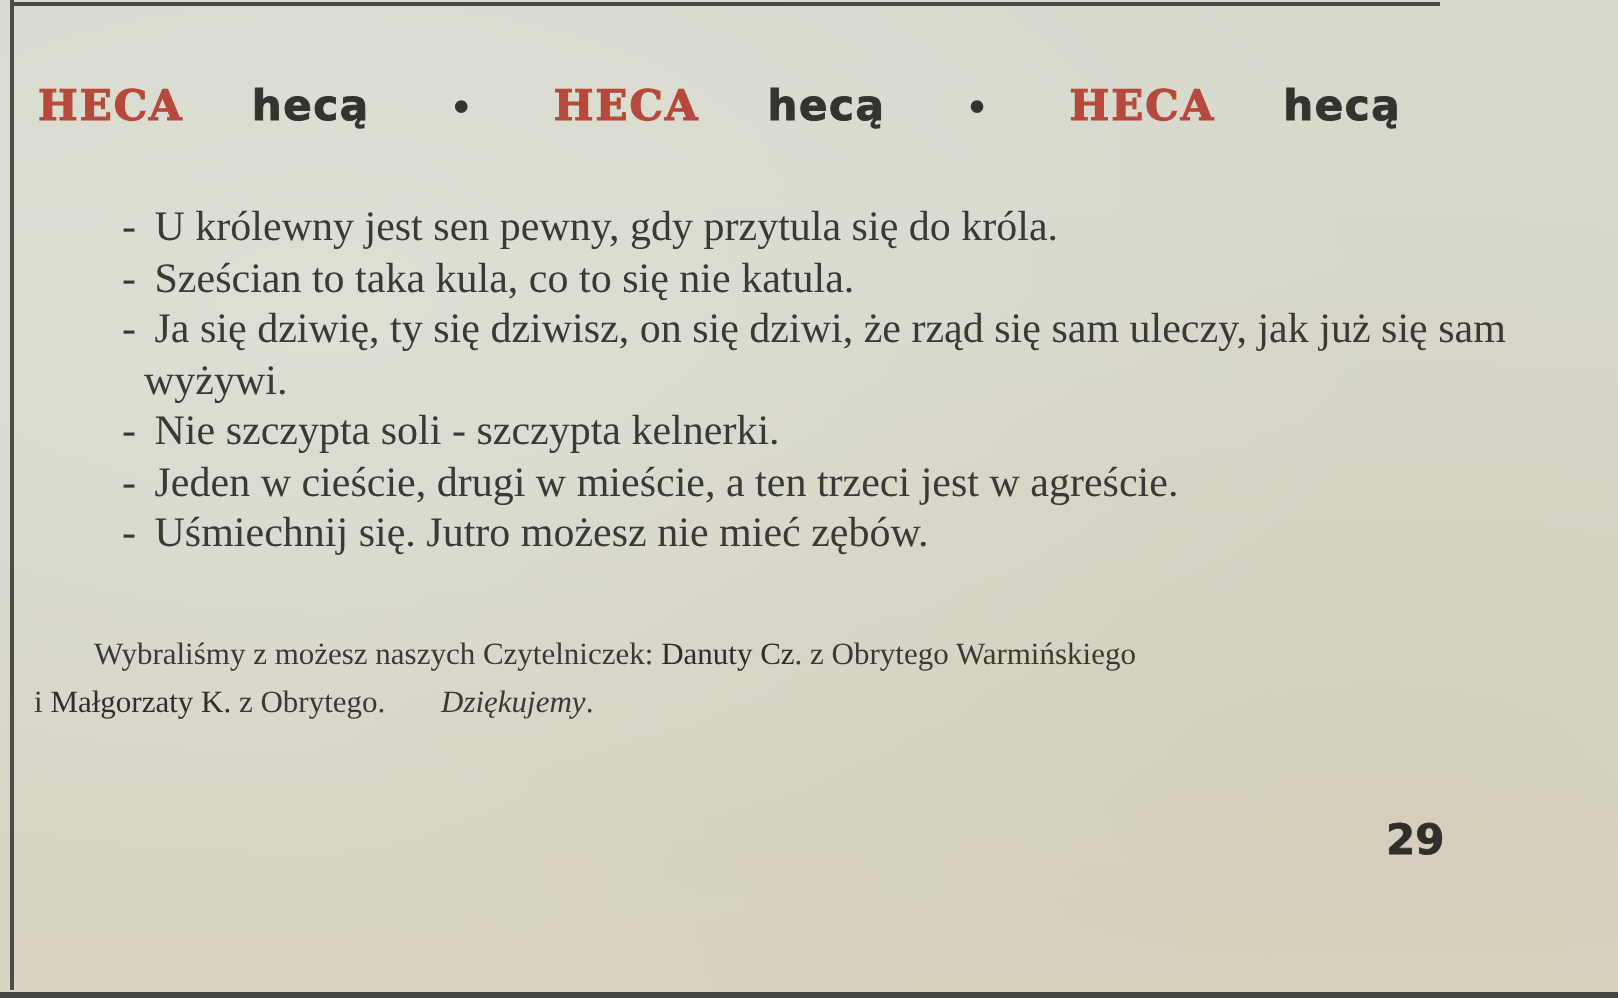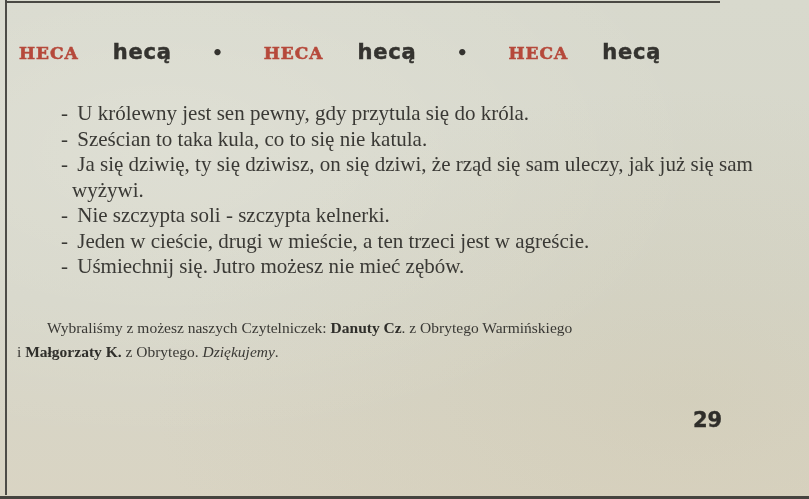--- a/index.html
+++ b/index.html
@@ -52,21 +52,21 @@
       font-family: "DejaVu Serif", serif;
       font-weight: bold;
       font-size: 22px;
       letter-spacing: 0.5px;
       white-space: nowrap;
     }
     .heca {
       color: #b6493b;
       font-family: "DejaVu Serif", serif;
       font-weight: 900;
-      font-size: 17px;
+      font-size: 21px;
       letter-spacing: 1px;
       -webkit-text-stroke: 0.6px #b6493b;
     }
     .heca-lower {
       color: #34332f;
       font-family: "DejaVu Sans", sans-serif;
       font-weight: bold;
       font-size: 21px;
       letter-spacing: 0.8px;
       -webkit-text-stroke: 0.5px #34332f;
@@ -104,22 +104,22 @@
     .credits {
       position: absolute;
       left: 17px; top: 316px;
       width: 720px;
       font-family: "Liberation Serif", serif;
       font-size: 15.5px;
       line-height: 24px;
       color: #3a3935;
     }
     .credits .indent { display: inline-block; width: 30px; }
-    .credits b { font-weight: bold; color: #2f2e2a; }
-    .credits i { font-style: italic; }
+    .credits b { font-weight: normal; color: #2f2e2a; }
+    .credits i { font-style: italic; margin-left: 24px; }
     .page-number {
       position: absolute;
       left: 693px; top: 408px;
       font-family: "DejaVu Sans", sans-serif;
       font-weight: bold;
       font-size: 21px;
       color: #2f2e2a;
       -webkit-text-stroke: 0.4px #2f2e2a;
     }
   </style>

